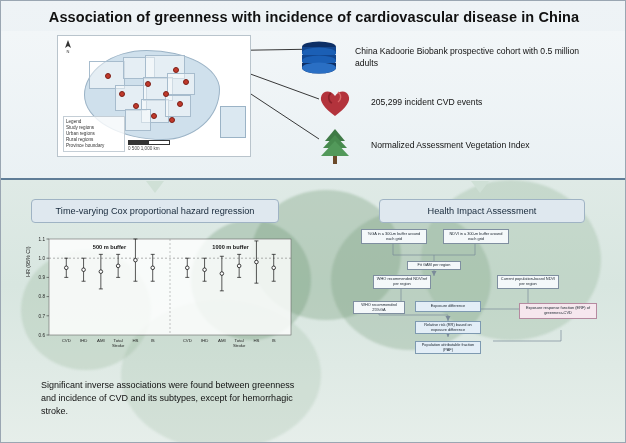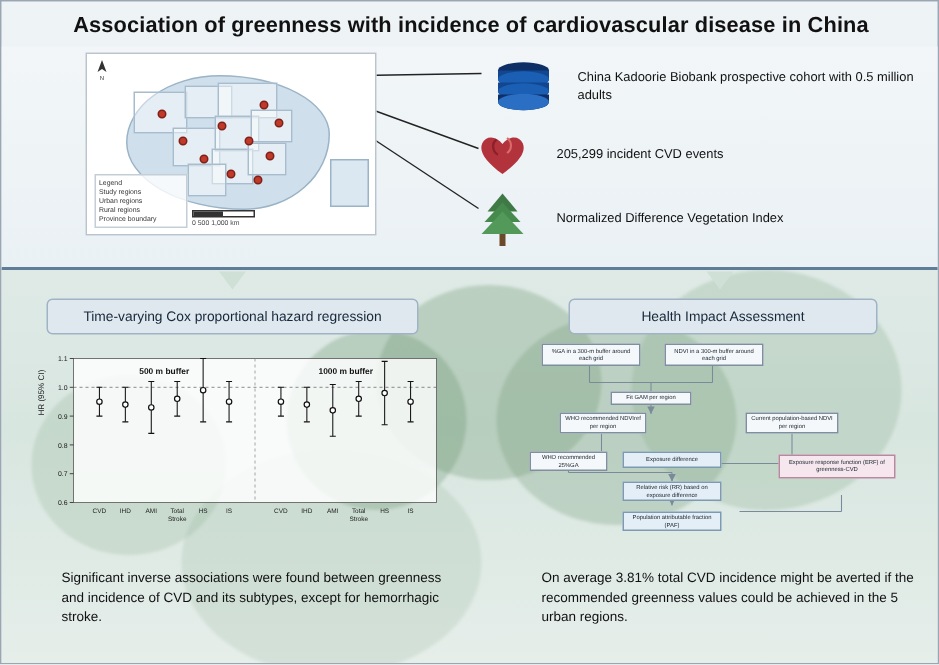--- a/index.html
+++ b/index.html
@@ -158,21 +158,21 @@
     display: flex;
     justify-content: center;
     align-items: center;
   }
   .info-row .info-text {
     font-size: 8.6px;
     color: #111;
     line-height: 1.35;
     max-width: 230px;
   }
-  #row-biobank { left: 324px; top: 40px; justify-content: flex-end; }
+  #row-biobank { left: 294px; top: 40px; justify-content: flex-end; }
   #row-cvd     { left: 310px; top: 87px; }
   #row-ndvi    { left: 310px; top: 126px; }
 
   
   .foliage {
     position: absolute;
     left: 0;
     top: 179px;
     width: 626px;
     height: 264px;
@@ -349,21 +349,21 @@
 
   <div class="info-row" id="row-ndvi">
     <div class="icon-wrap">
       <svg width="34" height="38" viewBox="0 0 34 38">
         <rect x="15" y="28" width="4" height="9" fill="#6b4a2a"></rect>
         <polygon points="17,2 27,14 7,14" fill="#3f7a46"></polygon>
         <polygon points="17,8 29,21 5,21" fill="#478a4e"></polygon>
         <polygon points="17,14 31,29 3,29" fill="#52995a"></polygon>
       </svg>
     </div>
-    <div class="info-text">Normalized Difference Vegetation Index</div>
+    <div class="info-text">Normalized Assessment Vegetation Index</div>
   </div>
 
   <div class="top-divider"></div>
 
   <div class="foliage">
     <div class="leafblob" style="left:250px;top:10px;width:150px;height:130px;"></div>
     <div class="leafblob" style="left:190px;top:40px;width:120px;height:120px;background:rgba(104,145,109,0.30)"></div>
     <div class="leafblob" style="left:330px;top:30px;width:160px;height:140px;background:rgba(110,150,114,0.28)"></div>
     <div class="leafblob" style="left:420px;top:0px;width:180px;height:160px;background:rgba(128,166,132,0.25)"></div>
     <div class="leafblob" style="left:20px;top:70px;width:130px;height:120px;background:rgba(130,168,134,0.22)"></div>
@@ -495,15 +495,14 @@
     <div class="fbox" style="left:20px;top:46px;width:58px;height:14px;">WHO recommended NDVIref per region</div>
     <div class="fbox" style="left:144px;top:46px;width:62px;height:14px;">Current population-based NDVI per region</div>
     <div class="fbox" style="left:0px;top:72px;width:52px;height:13px;">WHO recommended 25%GA</div>
     <div class="fbox blue" style="left:62px;top:72px;width:66px;height:11px;">Exposure difference</div>
     <div class="fbox pink" style="left:166px;top:74px;width:78px;height:16px;">Exposure response function (ERF) of greenness-CVD</div>
     <div class="fbox blue" style="left:62px;top:92px;width:66px;height:13px;">Relative risk (RR) based on exposure difference</div>
     <div class="fbox blue" style="left:62px;top:112px;width:66px;height:13px;">Population attributable fraction (PAF)</div>
   </div>
 
   <div class="concl" id="concl-left">Significant inverse associations were found between greenness and incidence of CVD and its subtypes, except for hemorrhagic stroke.</div>
-  <div class="concl" id="concl-right">On average 3.81% total CVD incidence might be averted if the recommended greenness values could be achieved in the 5 urban regions.</div>
 
 </div>
 
 </body></html>

